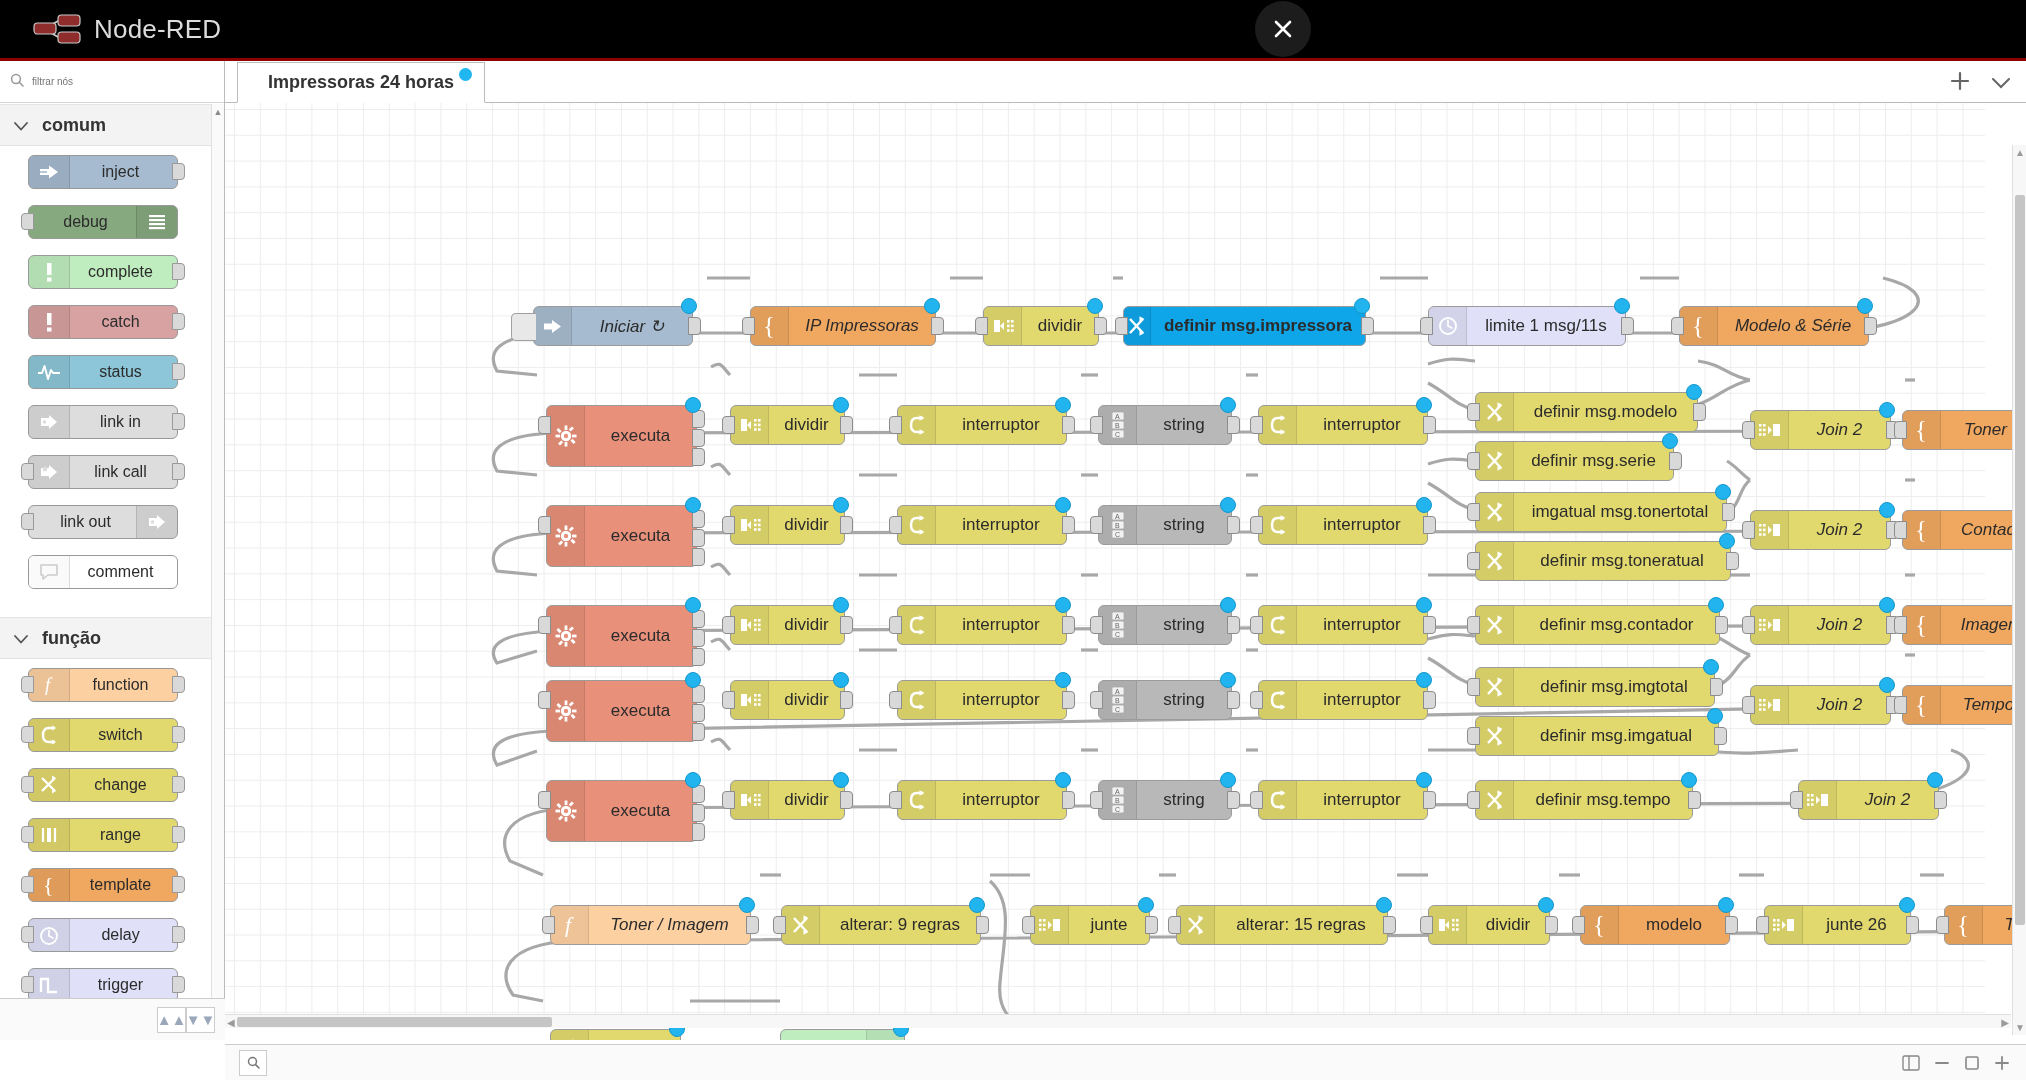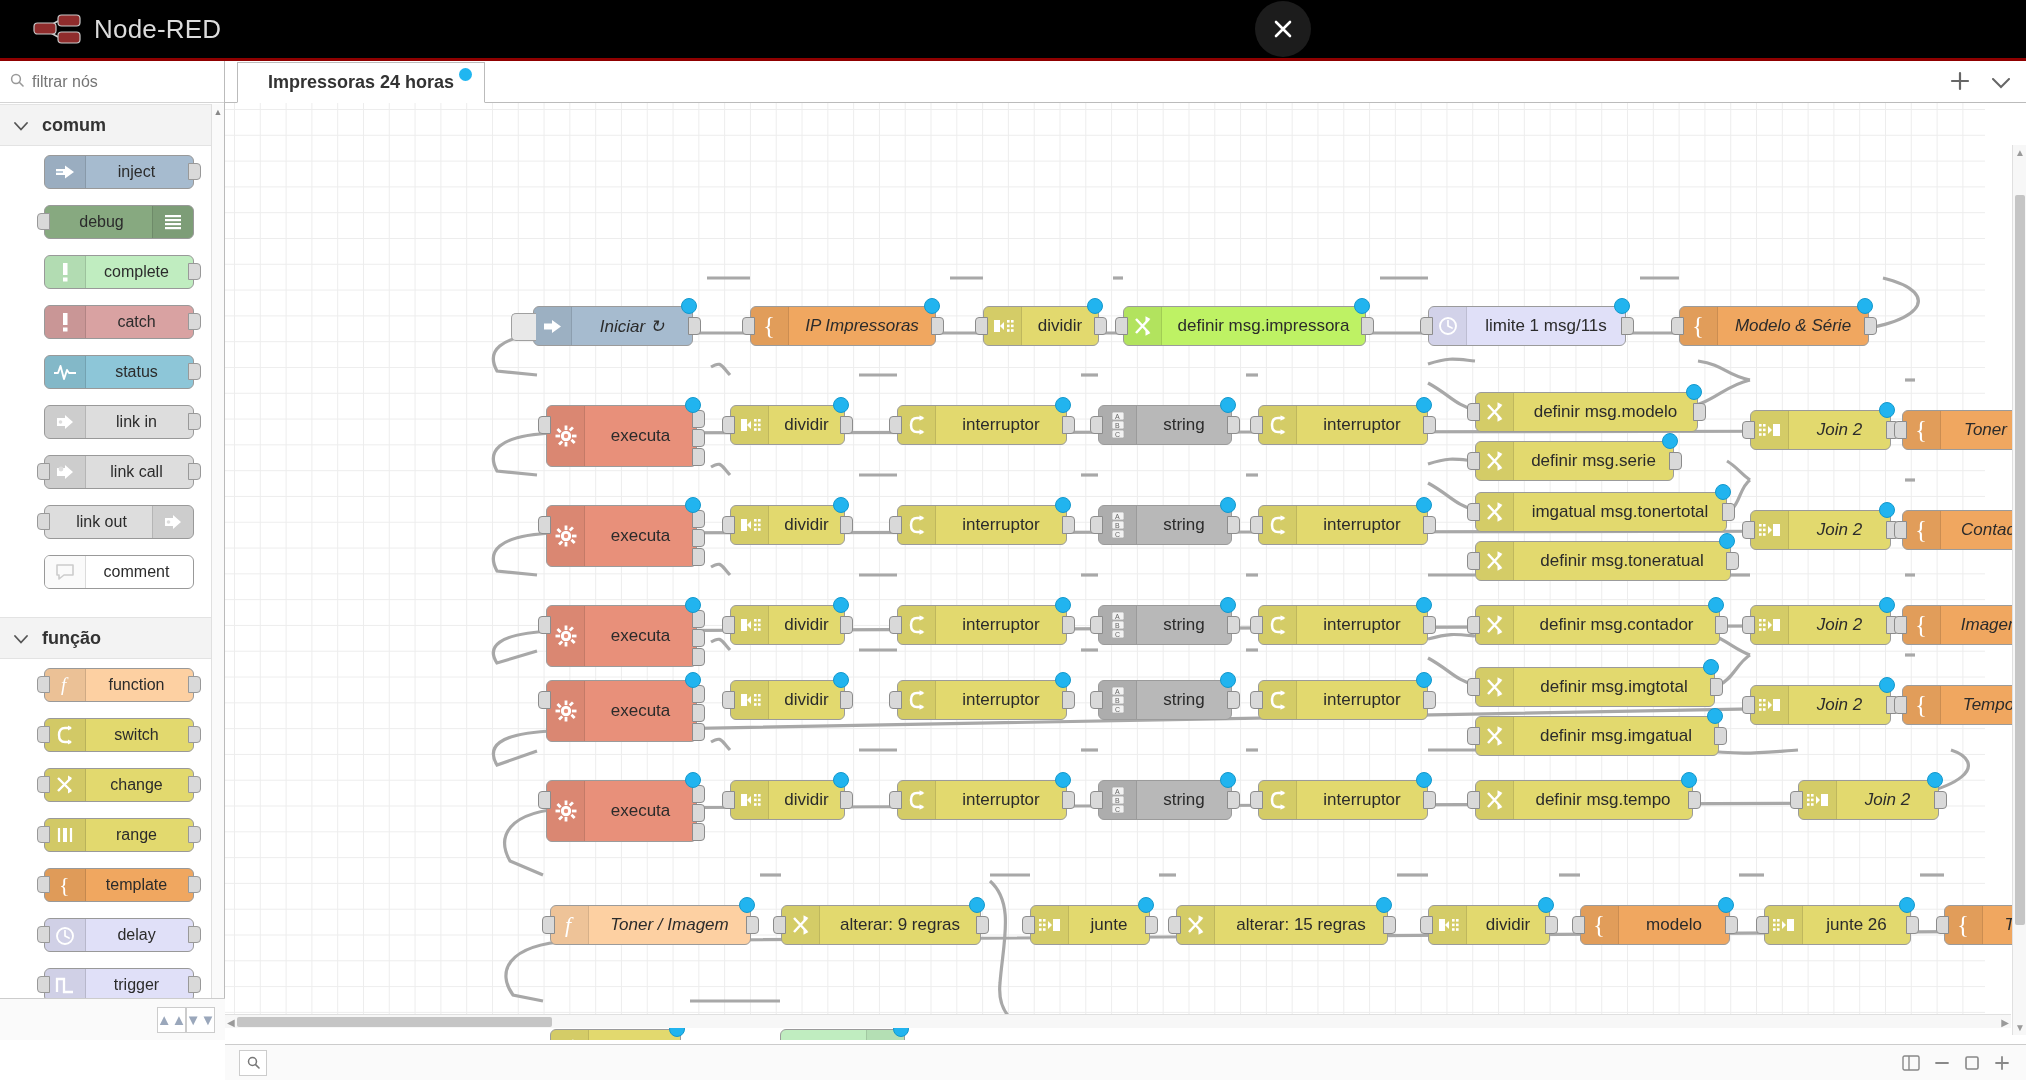--- a/index.html
+++ b/index.html
@@ -28,33 +28,33 @@
   
   #palette {
     position: absolute; left: 0; top: 61px; width: 225px; height: 979px;
     background: #fff; border-right: 1px solid #bbb;
   }
   #palette-search {
     height: 42px; border-bottom: 1px solid #d4d4d4; display: flex; align-items: center;
     padding: 0 10px; gap: 8px; background: #fff;
   }
   #palette-search input {
-    border: 0; outline: 0; font-size: 16px; color: #999;
+    border: 0; outline: 0; font-size: 10px; color: #999;
     font-family: "Liberation Sans", sans-serif; width: 170px; background: transparent;
   }
   #palette-scroll {
     position: absolute; top: 43px; left: 0; width: 212px; height: 976px;
     overflow: hidden;
   }
   .cat-header {
     background: #f3f3f3; border-top: 1px solid #e3e3e3; border-bottom: 1px solid #e3e3e3;
     height: 42px; display: flex; align-items: center; gap: 14px; padding-left: 14px;
     font-weight: bold; font-size: 18px; color: #333;
   }
-  .cat-body { padding: 9px 0 12px 44px; }
+  .cat-body { padding: 9px 0 12px 28px; }
 
   
   .pnode {
     position: relative; width: 150px; height: 34px; margin: 0 0 16px 0;
     border-radius: 6px; border: 1px solid #999; display: flex; align-items: stretch;
     background: #ddd; overflow: visible;
   }
   .pnode .pico {
     width: 41px; border-right: 1px solid rgba(0,0,0,.12);
     border-radius: 5px 0 0 5px; display: flex; align-items: center; justify-content: center;
@@ -577,21 +577,21 @@
                 <rect x="16" y="11.2" width="2.6" height="2.6"></rect>
                 <rect x="20" y="11.2" width="2.6" height="2.6"></rect>
               </g>
             </svg>
           </span>
           <span class="nlabel">dividir</span>
           <span class="nport pin"></span>
           <span class="nport pout"></span>
           <span class="bluedot"></span>
         </div>
-        <div class="node" style="left: 898px; top: 155px; width: 243px; background: #bef264;">
+        <div class="node" style="left: 898px; top: 155px; width: 243px; background: #0ea5e9; font-weight: bold;">
           <span class="nico">
             <svg width="22" height="22" viewBox="0 0 22 22">
               <path d="M4 4 L17 18 M17 4 L4 18" fill="none" stroke="#fff" stroke-width="2.5"></path>
               <path d="M13.5 1.2 L18.5 4 L13.5 6.8 M13.5 15.2 L18.5 18 L13.5 20.8" fill="#fff"></path>
             </svg>
           </span>
           <span class="nlabel">definir msg.impressora</span>
           <span class="nport pin"></span>
           <span class="nport pout"></span>
           <span class="bluedot"></span>

